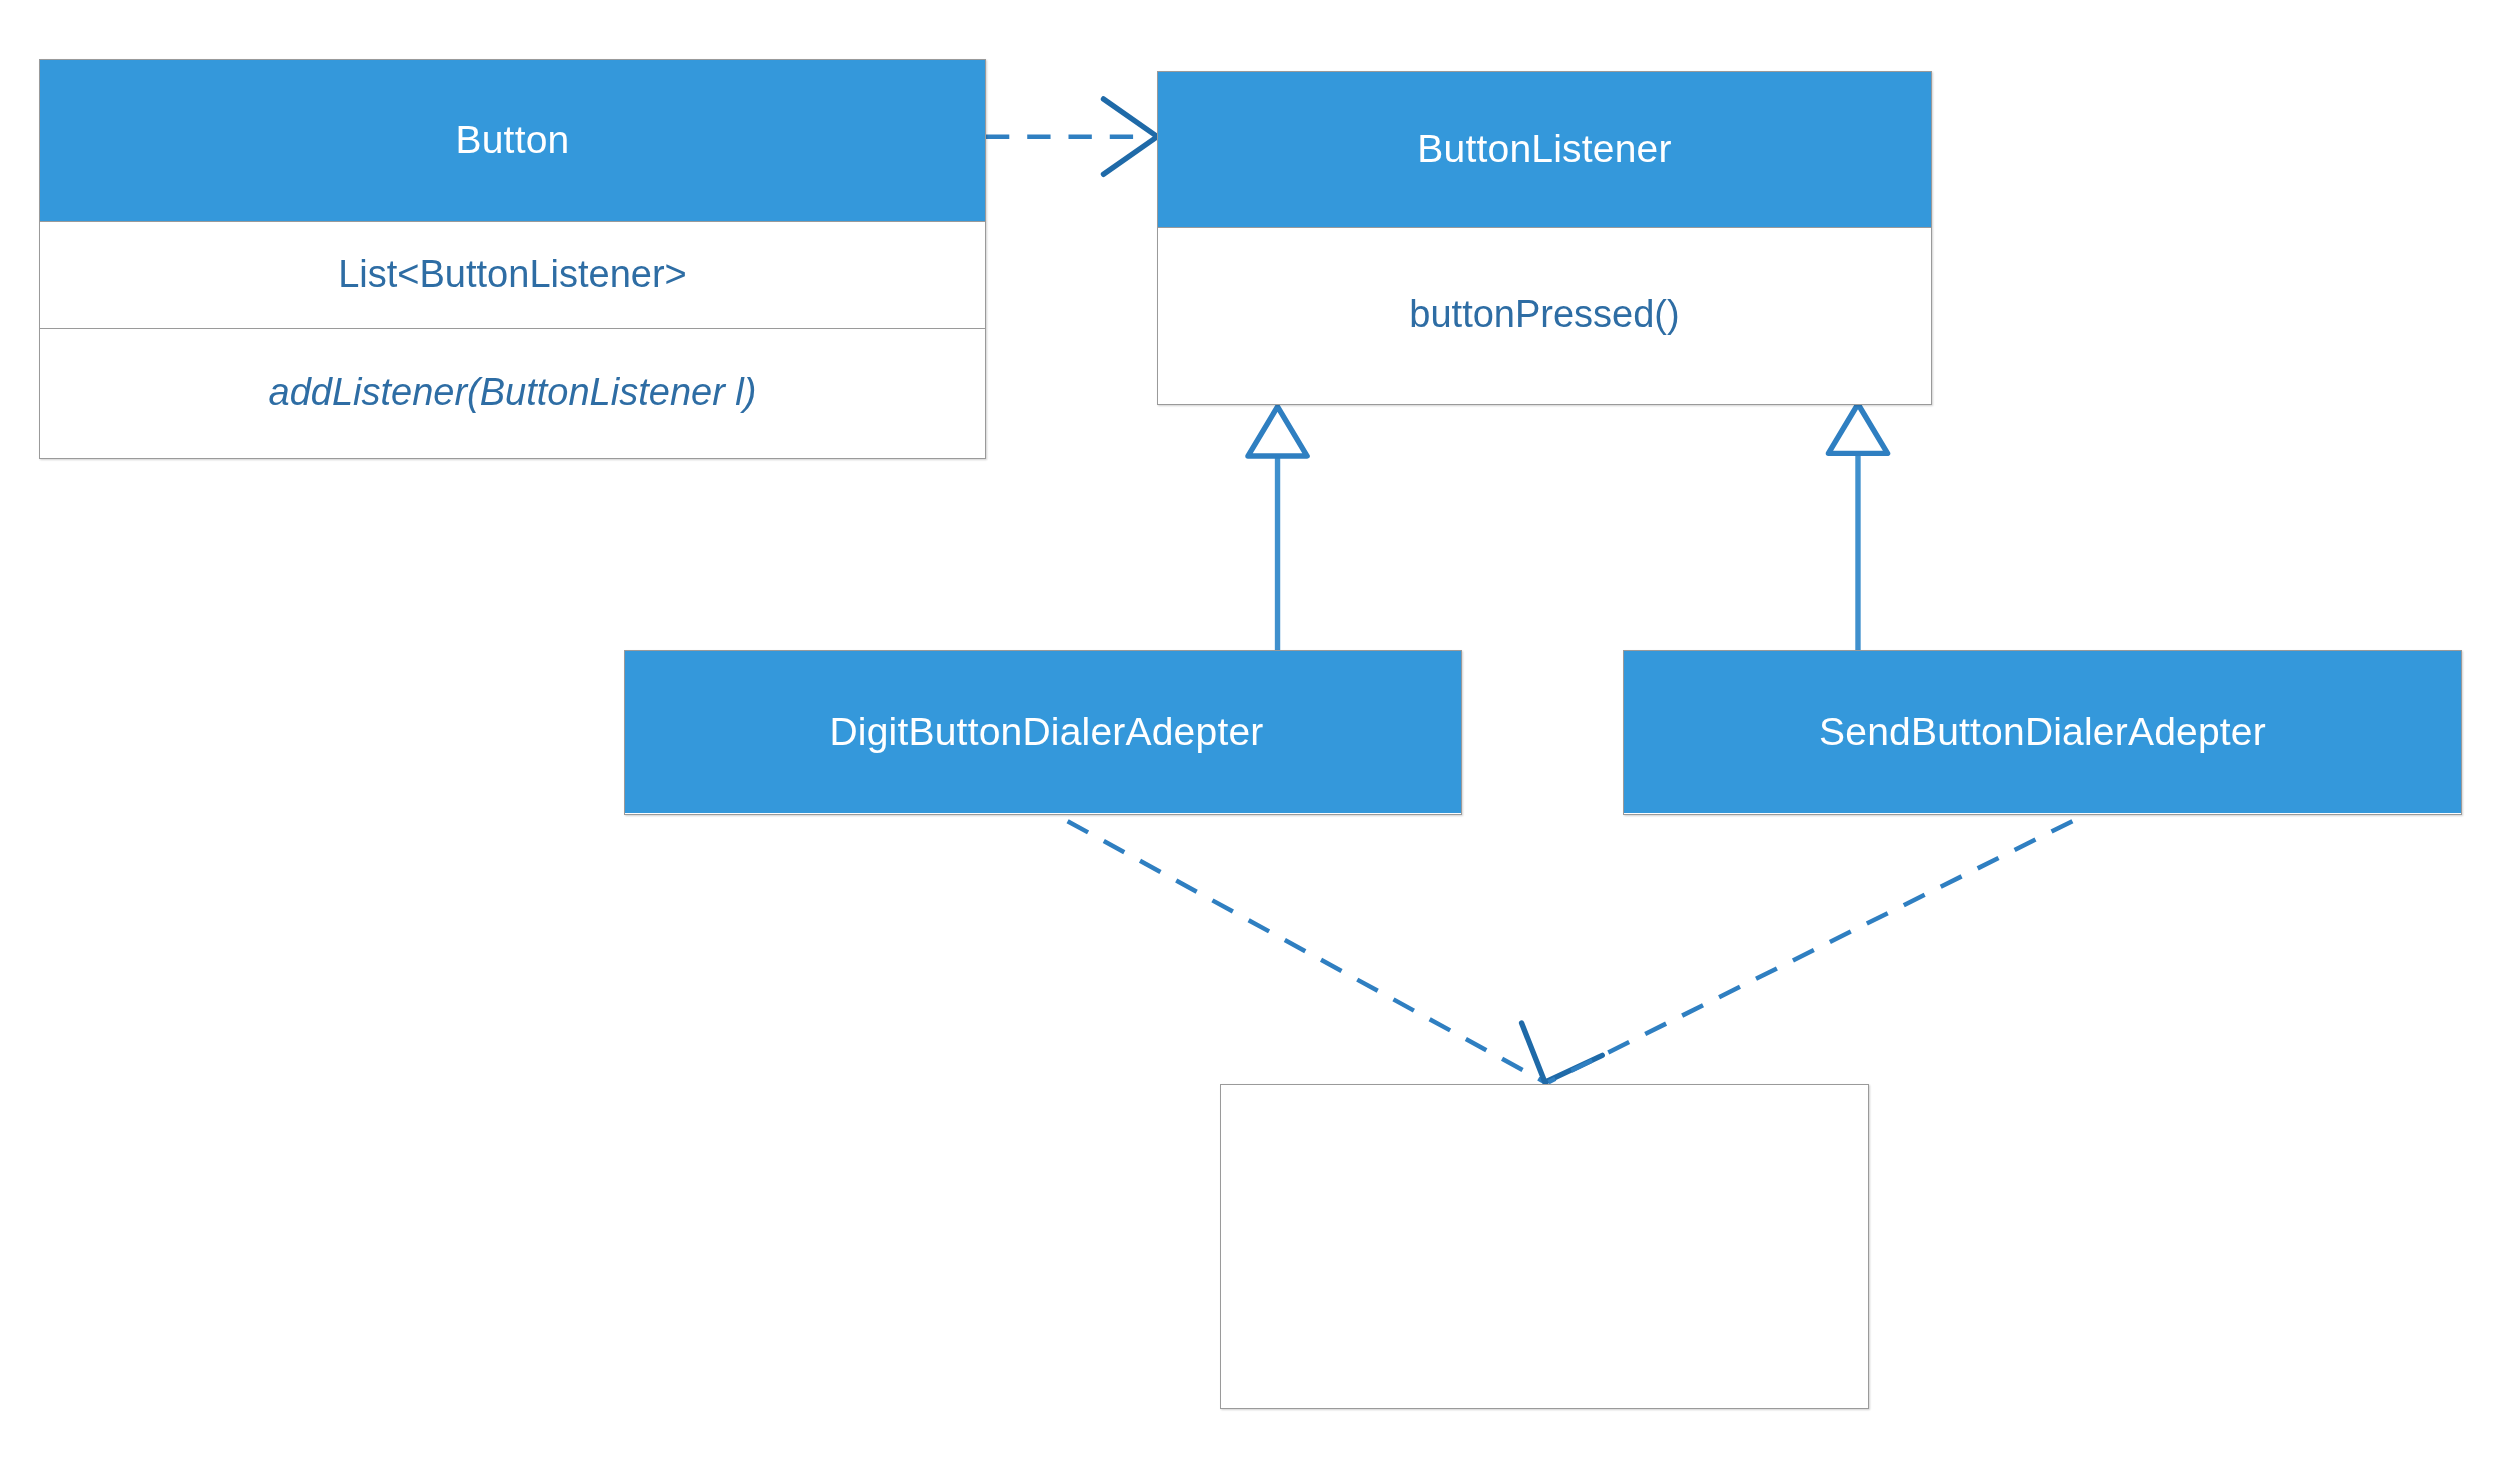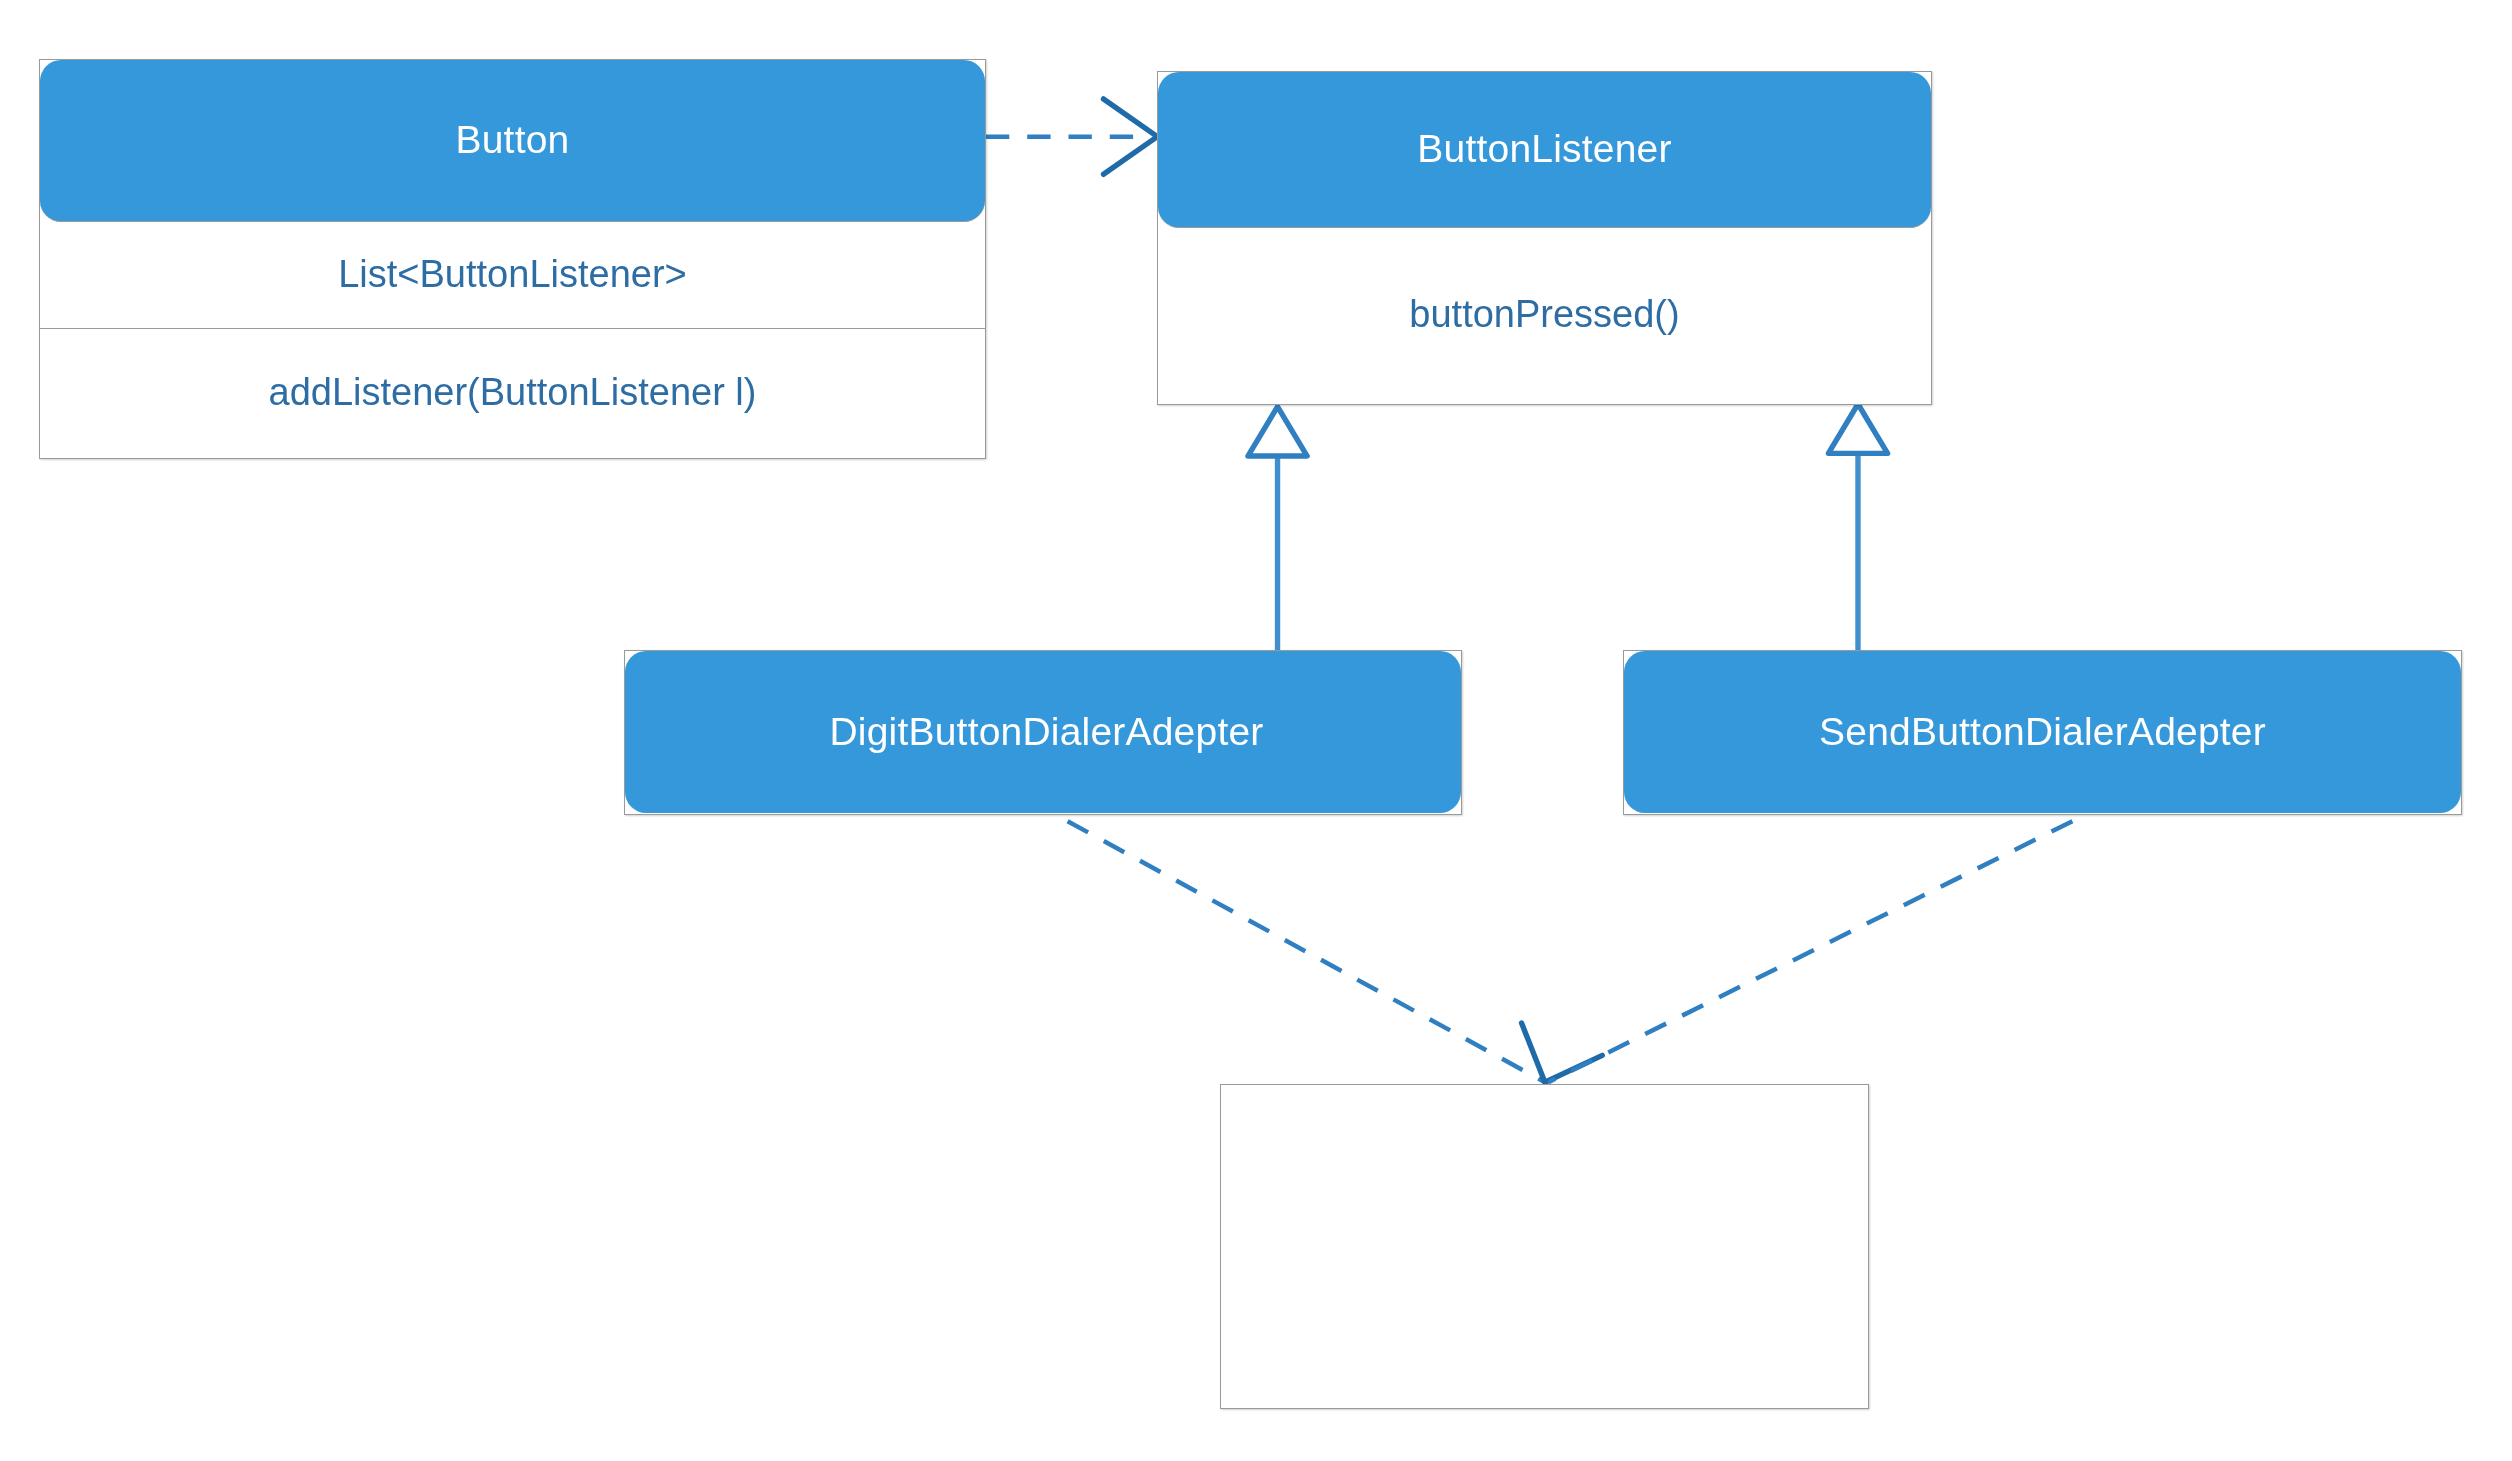--- a/index.html
+++ b/index.html
@@ -40,21 +40,20 @@
     color: #ffffff;
     display: flex;
     align-items: center;
     justify-content: center;
     text-align: center;
     font-size: 39px;
     font-weight: 400;
     letter-spacing: 0.2px;
     line-height: 1.15;
     padding: 0 9px;
-    border-radius: 21px;
   }
   .uml-header.no-rule {
     border-bottom: none;
   }
   .uml-compartment {
     box-sizing: border-box;
     color: #2e6da4;
     display: flex;
     align-items: center;
     justify-content: center;
@@ -65,21 +64,21 @@
     white-space: pre-line;
   }
   .uml-compartment.ruled {
     border-top: 1.8px solid #9a9a9a;
   }
 
   
   #class-button        { left: 39px;   top: 59px;   width: 947px; height: 400px; }
   #class-button .h     { height: 162px; }
   #class-button .c1    { height: 106px; }
-  #class-button .c2    { height: 129px; }
+  #class-button .c2    { height: 129px; font-style: italic; }
 
   #class-buttonlistener      { left: 1157px; top: 59px;  width: 775px; height: 334px; margin-top: 12px; }
   #class-buttonlistener .h   { height: 156px; }
   #class-buttonlistener .c1  { height: 174px; }
 
   #class-digitadapter   { left: 624px;  top: 650px; width: 838px; height: 165px; }
   #class-digitadapter .h{ height: 162px; padding-left: 16px; }
 
   #class-sendadapter    { left: 1623px; top: 650px; width: 839px; height: 165px; }
   #class-sendadapter .h { height: 162px; }

